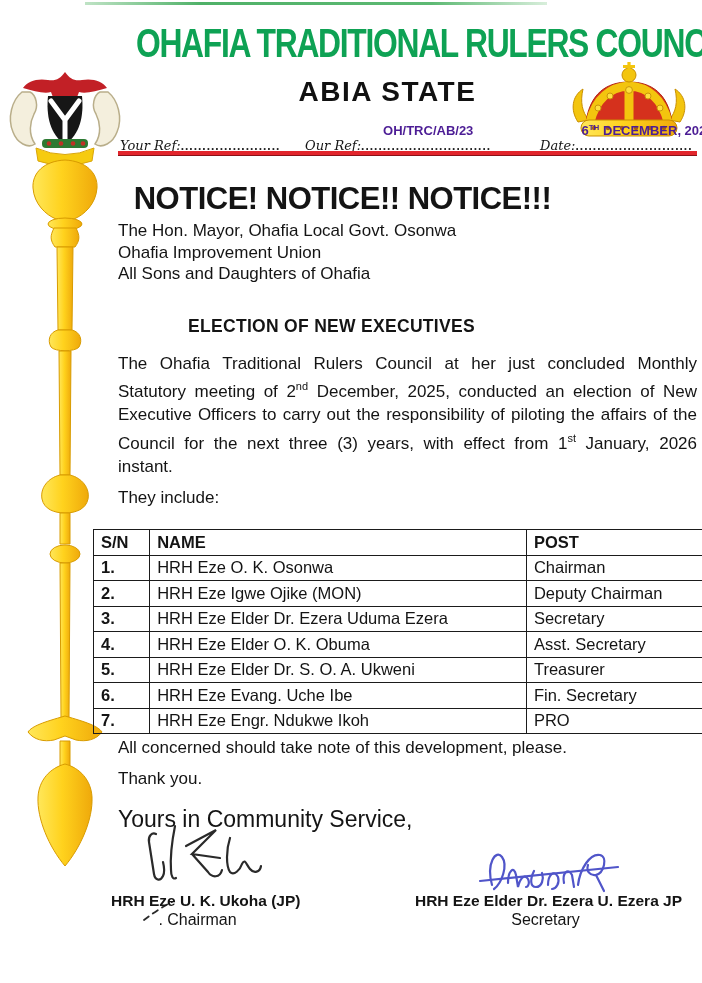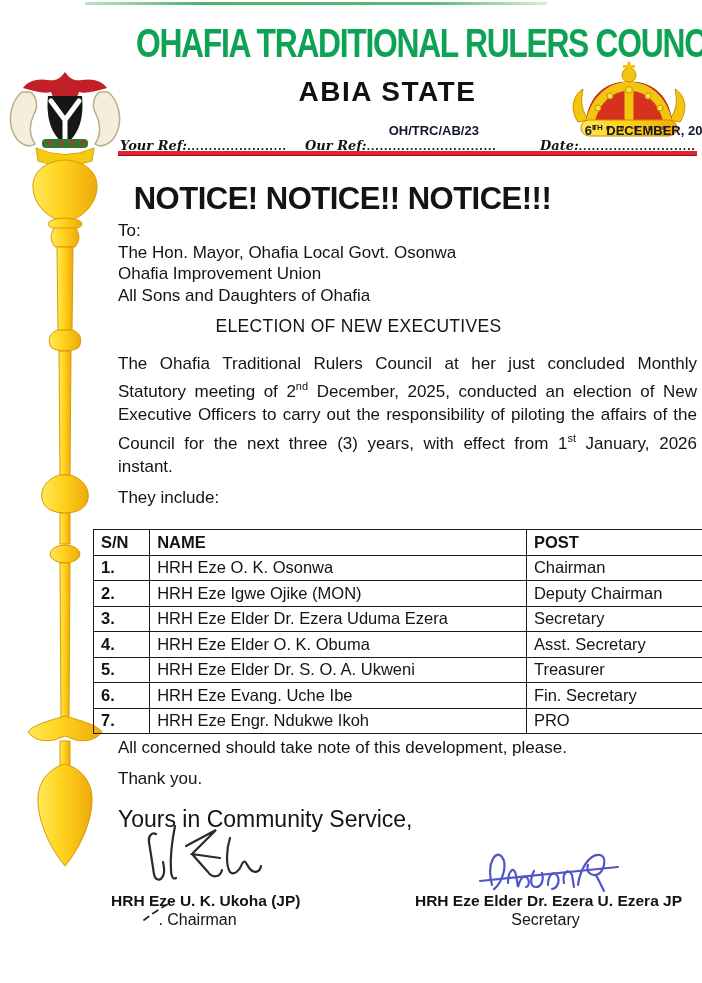--- a/index.html
+++ b/index.html
@@ -8,32 +8,32 @@
   .top-green-line{position:absolute;top:2px;left:85px;width:462px;height:3px;
         background:linear-gradient(90deg,#bfe3c5,#4fb168 25%,#5db973 75%,#d8eedb);}
   .org-title{position:absolute;top:20px;left:95px;width:585px;text-align:center;
         font-size:37px;font-weight:800;color:#0EA254;letter-spacing:-1.5px;white-space:nowrap;
         transform:scale(0.86,1.12);transform-origin:center top;}
   .org-subtitle{position:absolute;top:76px;left:95px;width:585px;text-align:center;
         font-size:28px;font-weight:800;color:#111;letter-spacing:1.5px;}
   .mace{position:absolute;left:4px;top:66px;width:124px;height:806px;}
   .crown{position:absolute;left:568px;top:60px;width:122px;height:92px;}
   .ref-item{position:absolute;top:136px;white-space:nowrap;}
-  .ref-label{font-family:"DejaVu Serif", serif;font-style:italic;font-weight:bold;font-size:13px;}
+  .ref-label{font-family:"DejaVu Serif", serif;font-style:italic;font-weight:normal;font-size:13px;}
   .dots{font-weight:bold;font-size:12px;letter-spacing:1px;color:#222;}
   .ref-overlap{position:relative;display:inline-block;}
-  .ref-value{position:absolute;top:-13px;left:6px;font-weight:bold;font-size:13px;color:#0f172a;}
+  .ref-value{position:absolute;top:-13px;left:6px;font-weight:bold;font-size:13px;color:#4c1d95;}
   .ref-value sup{font-size:8px;}
   .red-rule{position:absolute;top:151px;left:118px;width:579px;height:4px;
         background:#E2252C;border-bottom:1px solid #8C1218;}
   .notice-heading{position:absolute;top:181px;left:95px;width:495px;text-align:center;
         font-size:31px;font-weight:800;letter-spacing:-0.5px;}
   .to-block{position:absolute;top:220px;left:118px;font-size:17px;line-height:21.5px;}
-  .subject{position:absolute;top:316px;left:111px;width:495px;text-align:center;
-        font-size:17.5px;font-weight:400;letter-spacing:0.3px;}
+  .subject{position:absolute;top:316px;left:84px;width:495px;text-align:center;
+        font-size:17.5px;font-weight:700;letter-spacing:0.3px;}
   .body-par{position:absolute;top:352px;left:118px;width:579px;font-size:17px;
         line-height:23.4px;text-align:justify;}
   .body-par sup{font-size:11px;}
   .include-label{position:absolute;top:488px;left:118px;font-size:17px;}
   table.exec{position:absolute;top:529px;left:93px;width:620px;border-collapse:collapse;
         font-size:16.5px;padding-left:7px;}
   table.exec th, table.exec td{border:1.6px solid #1b1b1b;padding:1px 7px;height:22.5px;
         text-align:left;font-weight:normal;}
   table.exec th{font-weight:bold;}
   table.exec td.sn{font-weight:bold;}
@@ -129,21 +129,20 @@
     <span class="ref-label">Our Ref:</span><span class="ref-overlap"><span class="ref-value" style="left:22px;">OH/TRC/AB/23</span><span class="dots">..............................</span></span>
   </div>
   <div class="ref-item" style="left:540px;">
     <span class="ref-label">Date:</span><span class="ref-overlap"><span class="ref-value"><span>6</span><sup>TH</sup><span> DECEMBER, 2025</span></span><span class="dots">...........................</span></span>
   </div>
   <div class="red-rule"></div>
 
   <div class="notice-heading">NOTICE! NOTICE!! NOTICE!!!</div>
 
   <div class="to-block">
-    <div>To:</div>
     <div>The Hon. Mayor, Ohafia Local Govt. Osonwa</div>
     <div>Ohafia Improvement Union</div>
     <div>All Sons and Daughters of Ohafia</div>
   </div>
 
   <div class="subject">ELECTION OF NEW EXECUTIVES</div>
 
   <div class="body-par"><span>The Ohafia Traditional Rulers Council at her just concluded Monthly Statutory meeting of 2</span><sup>nd</sup><span> December, 2025, conducted an election of New Executive Officers to carry out the responsibility of piloting the affairs of the Council for the next three (3) years, with effect from 1</span><sup>st</sup><span> January, 2026 instant.</span></div>
 
   <div class="include-label">They include:</div>

